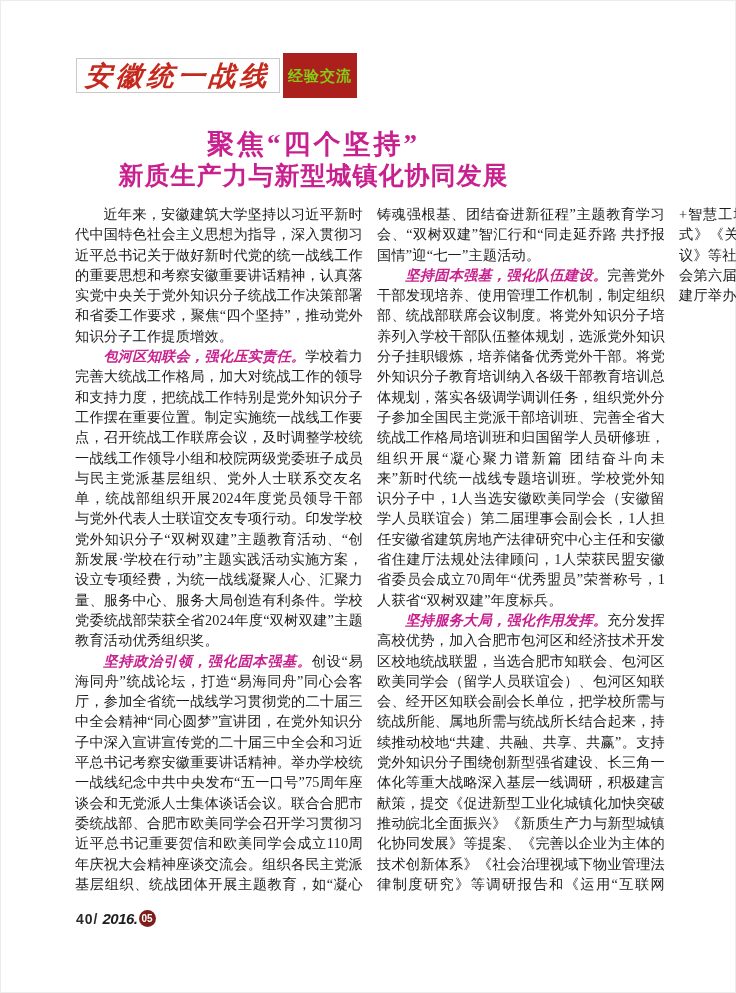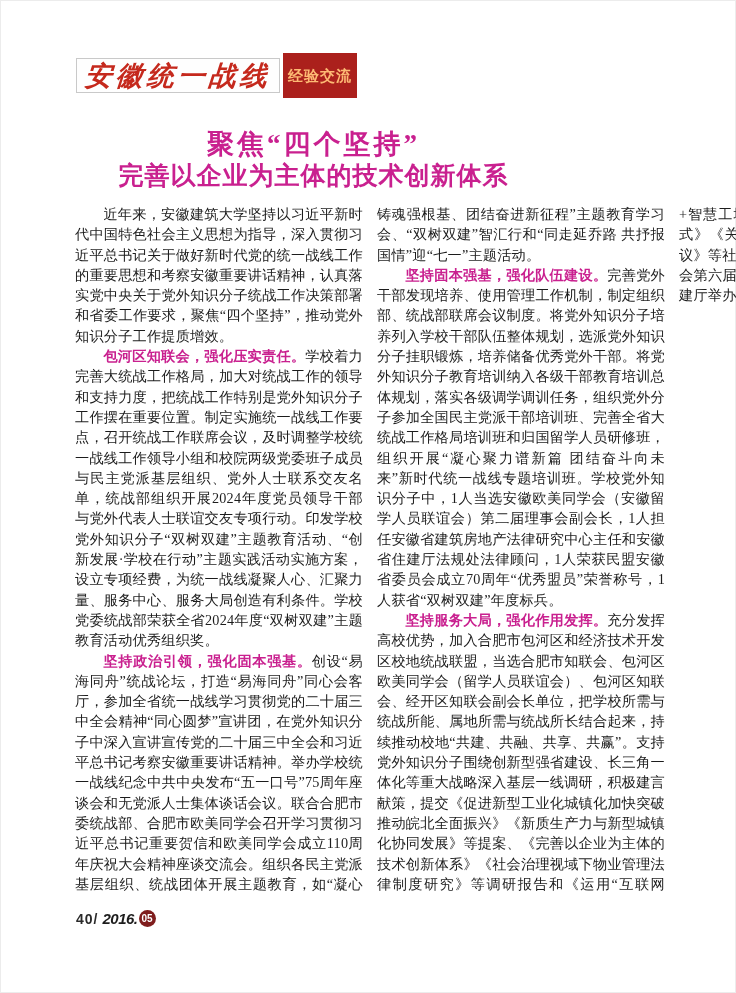--- a/index.html
+++ b/index.html
@@ -39,21 +39,21 @@
     font-weight: bold;
     font-style: italic;
     font-size: 27px;
     letter-spacing: 4px;
     white-space: nowrap;
     transform: skewX(-4deg);
   }
   .badge {
     margin-left: 3px;
     background: #ab201c;
-    color: #fdba74;
+    color: #84cc16;
     font-family: "Liberation Sans", sans-serif;
     font-weight: bold;
     font-size: 15px;
     line-height: 15px;
     padding: 15px 5px;
     letter-spacing: 1px;
     white-space: nowrap;
   }
 
   
@@ -93,20 +93,21 @@
     color: #1c1c1c;
     letter-spacing: 0.2px;
   }
   .article p {
     margin: 0;
     text-indent: 2em;
   }
   .article .lead {
     color: #c9208f;
     font-weight: bold;
+    font-style: italic;
   }
 
   
   .footer {
     position: absolute;
     left: 76px;
     top: 910px;
     display: flex;
     align-items: flex-end;
     font-family: "Liberation Sans", sans-serif;
@@ -146,21 +147,21 @@
 
   <div class="header">
     <div class="masthead-box">
       <span class="masthead-text">安徽统一战线</span>
     </div>
     <div class="badge">经验交流</div>
   </div>
 
   <div class="title">
     <div class="title-line1">聚焦“四个坚持”</div>
-    <div class="title-line2">完善以企业为主体的技术创新体系</div>
+    <div class="title-line2">新质生产力与新型城镇化协同发展</div>
   </div>
 
   <div class="article" id="article">
       <p>近年来，安徽建筑大学坚持以习近平新时代中国特色社会主义思想为指导，深入贯彻习近平总书记关于做好新时代党的统一战线工作的重要思想和考察安徽重要讲话精神，认真落实党中央关于党外知识分子统战工作决策部署和省委工作要求，聚焦“四个坚持”，推动党外知识分子工作提质增效。</p>
       <p><b class="lead">包河区知联会，强化压实责任。</b>学校着力完善大统战工作格局，加大对统战工作的领导和支持力度，把统战工作特别是党外知识分子工作摆在重要位置。制定实施统一战线工作要点，召开统战工作联席会议，及时调整学校统一战线工作领导小组和校院两级党委班子成员与民主党派基层组织、党外人士联系交友名单，统战部组织开展2024年度党员领导干部与党外代表人士联谊交友专项行动。印发学校党外知识分子“双树双建”主题教育活动、“创新发展·学校在行动”主题实践活动实施方案，设立专项经费，为统一战线凝聚人心、汇聚力量、服务中心、服务大局创造有利条件。学校党委统战部荣获全省2024年度“双树双建”主题教育活动优秀组织奖。</p>
       <p><b class="lead">坚持政治引领，强化固本强基。</b>创设“易海同舟”统战论坛，打造“易海同舟”同心会客厅，参加全省统一战线学习贯彻党的二十届三中全会精神“同心圆梦”宣讲团，在党外知识分子中深入宣讲宣传党的二十届三中全会和习近平总书记考察安徽重要讲话精神。举办学校统一战线纪念中共中央发布“五一口号”75周年座谈会和无党派人士集体谈话会议。联合合肥市委统战部、合肥市欧美同学会召开学习贯彻习近平总书记重要贺信和欧美同学会成立110周年庆祝大会精神座谈交流会。组织各民主党派基层组织、统战团体开展主题教育，如“凝心铸魂强根基、团结奋进新征程”主题教育学习会、“双树双建”智汇行和“同走延乔路 共抒报国情”迎“七一”主题活动。</p>
       <p><b class="lead">坚持固本强基，强化队伍建设。</b>完善党外干部发现培养、使用管理工作机制，制定组织部、统战部联席会议制度。将党外知识分子培养列入学校干部队伍整体规划，选派党外知识分子挂职锻炼，培养储备优秀党外干部。将党外知识分子教育培训纳入各级干部教育培训总体规划，落实各级调学调训任务，组织党外分子参加全国民主党派干部培训班、完善全省大统战工作格局培训班和归国留学人员研修班，组织开展“凝心聚力谱新篇 团结奋斗向未来”新时代统一战线专题培训班。学校党外知识分子中，1人当选安徽欧美同学会（安徽留学人员联谊会）第二届理事会副会长，1人担任安徽省建筑房地产法律研究中心主任和安徽省住建厅法规处法律顾问，1人荣获民盟安徽省委员会成立70周年“优秀盟员”荣誉称号，1人获省“双树双建”年度标兵。</p>
       <p><b class="lead">坚持服务大局，强化作用发挥。</b>充分发挥高校优势，加入合肥市包河区和经济技术开发区校地统战联盟，当选合肥市知联会、包河区欧美同学会（留学人员联谊会）、包河区知联会、经开区知联会副会长单位，把学校所需与统战所能、属地所需与统战所长结合起来，持续推动校地“共建、共融、共享、共赢”。支持党外知识分子围绕创新型强省建设、长三角一体化等重大战略深入基层一线调研，积极建言献策，提交《促进新型工业化城镇化加快突破推动皖北全面振兴》《新质生产力与新型城镇化协同发展》等提案、《完善以企业为主体的技术创新体系》《社会治理视域下物业管理法律制度研究》等调研报告和《运用“互联网+智慧工地”打造建筑工程质量安全监管新模式》《关于传统村落高质量保护和利用的建议》等社情民意。民建支部协办中国民主建国会第六届“民建高校论坛”。民革支部联合省住建厅举办全省法治文化大赛。</p>
     </div>
 

